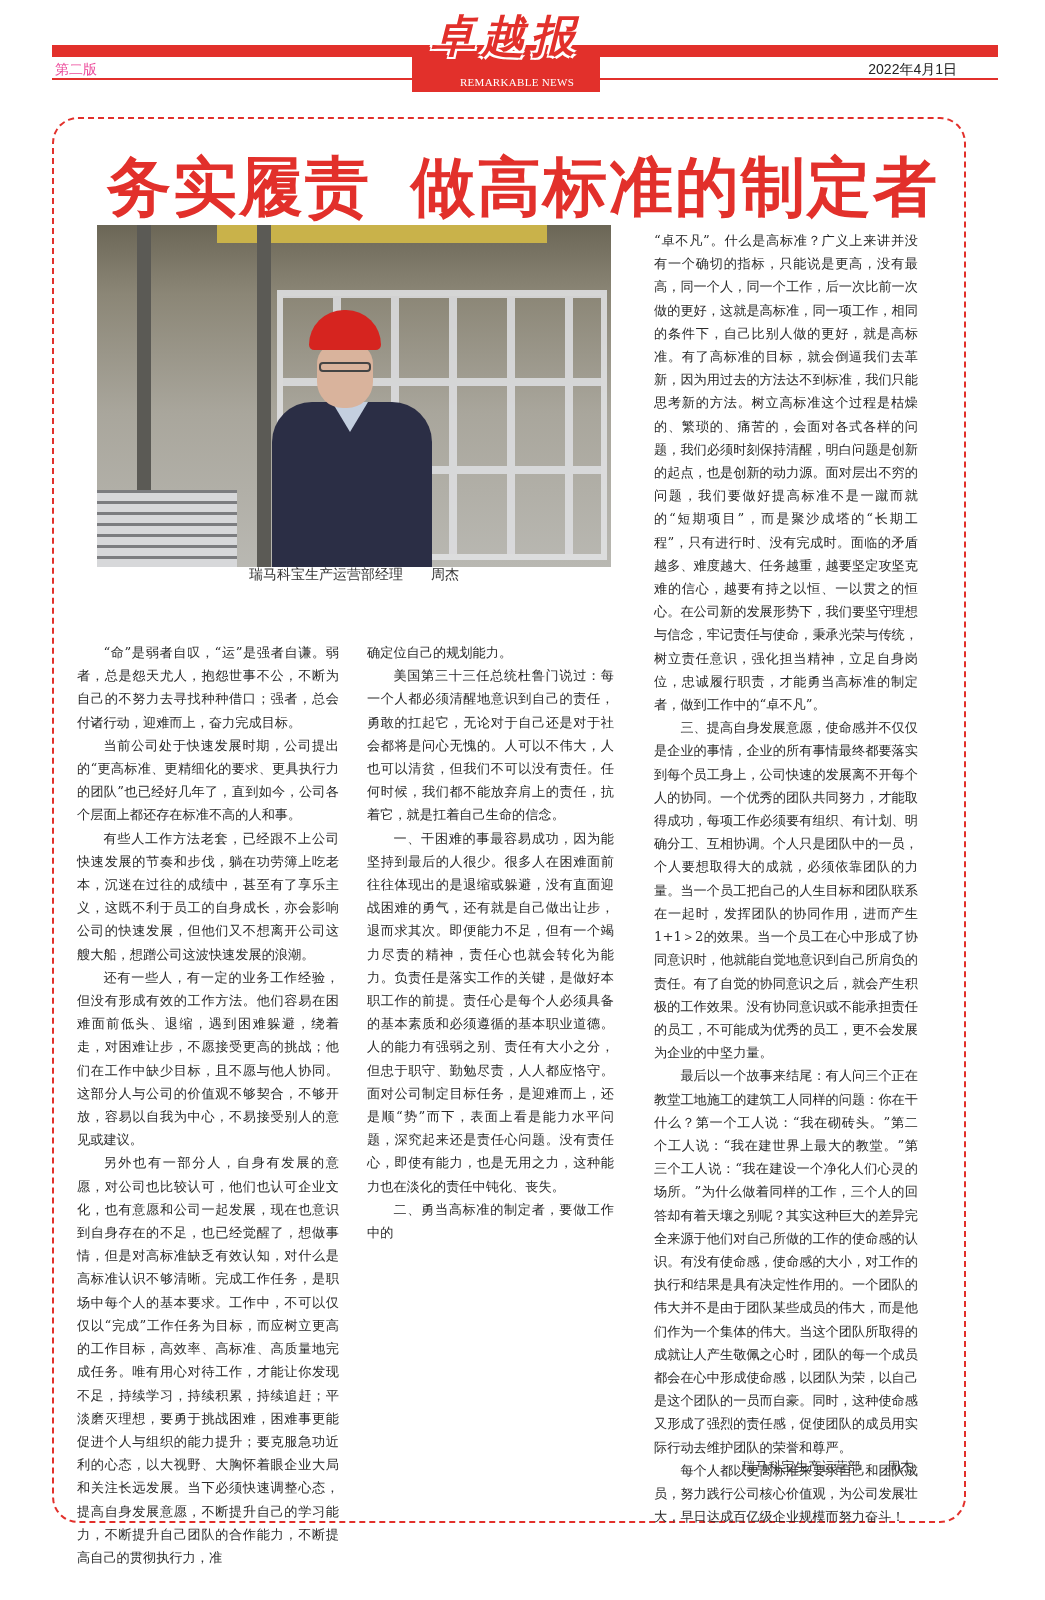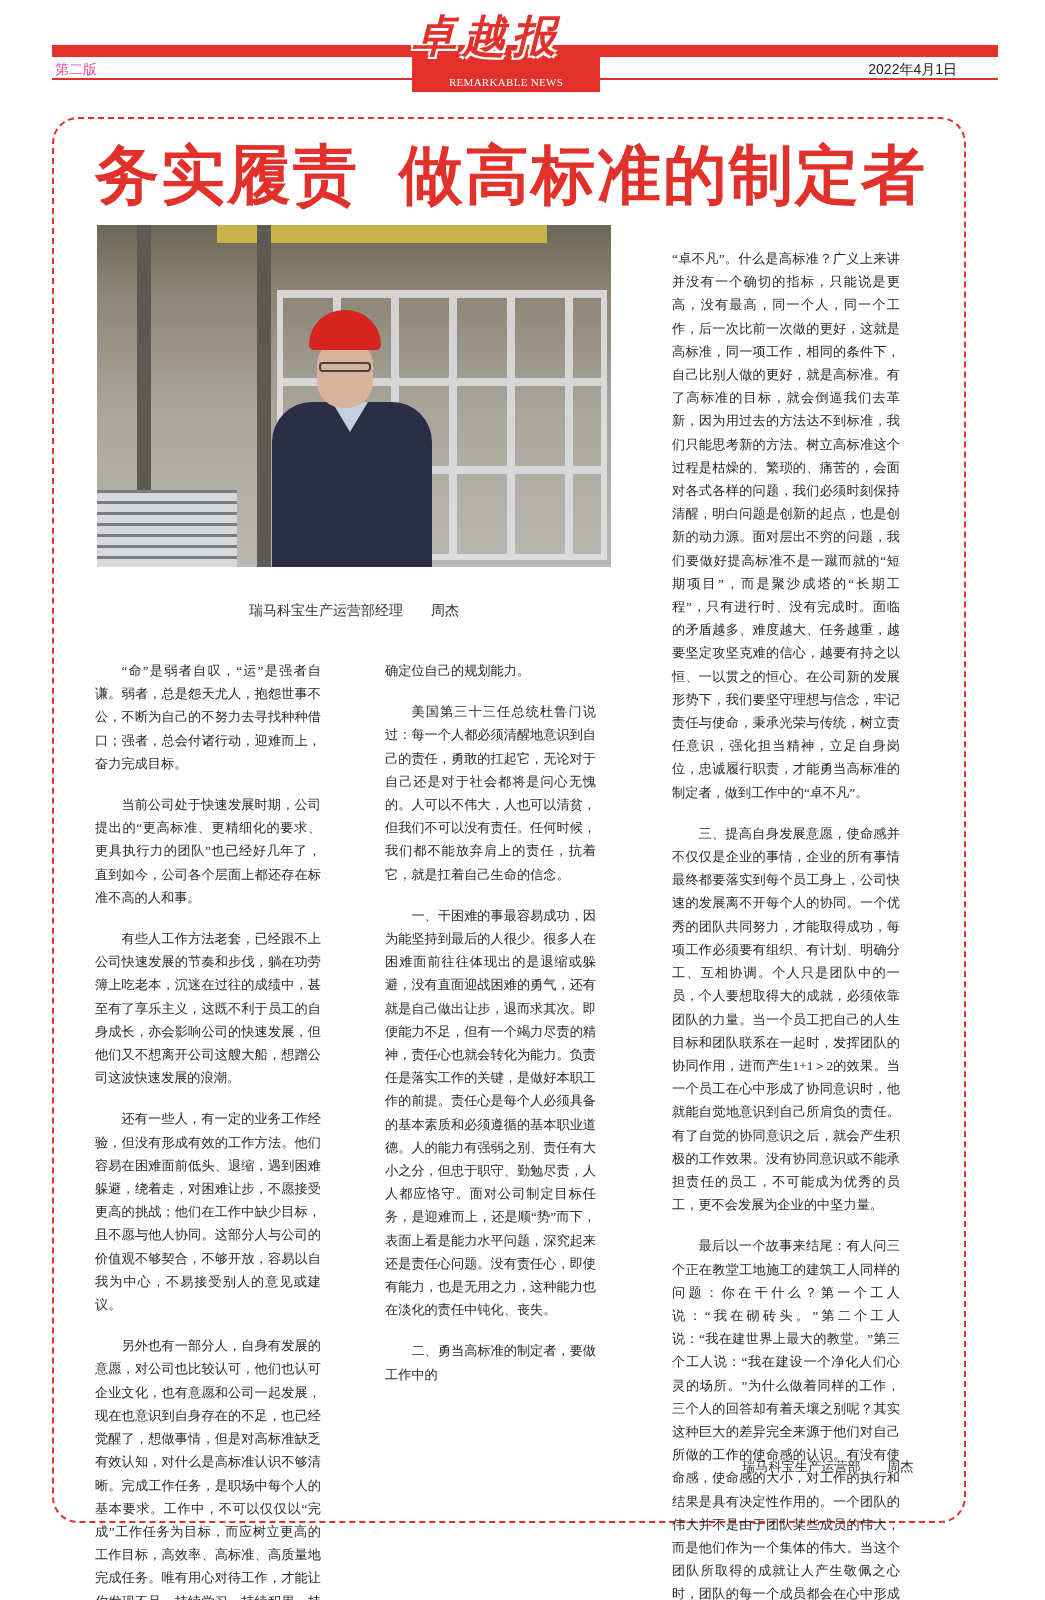--- a/index.html
+++ b/index.html
@@ -3,26 +3,26 @@
 <meta charset="utf-8">
 <style>
   html, body { margin:0; padding:0; background:#ffffff; }
   body { width:1045px; height:1600px; position:relative; overflow:hidden;
          font-family:"DejaVu Serif","Liberation Serif",serif; color:#2a2a2a; }
   .masthead { position:absolute; left:0; top:0; width:1045px; height:90px; }
   .red-bar { position:absolute; left:52px; top:45px; width:946px; height:12px; background:#e2302b; }
   .rule { position:absolute; left:52px; top:78px; width:946px; height:2px; background:#e2302b; }
   .logo-box { position:absolute; left:412px; top:10px; width:188px; height:72px; }
   .logo-box .logo-bg { position:absolute; left:0; top:35px; width:188px; height:47px; background:#e2302b; }
-  .logo-title { position:absolute; left:0; top:0; width:188px; 
+  .logo-title { position:absolute; left:0; top:0; width:188px; text-align:center;
                 font-family:"DejaVu Serif",serif; font-size:44px; font-weight:bold; color:#e2302b;
                 font-style:italic; letter-spacing:6px; line-height:52px;
                 text-shadow:0 0 0 #fff, 2px 2px 0 #fff, -2px -2px 0 #fff, 2px -2px 0 #fff, -2px 2px 0 #fff; }
   .logo-sub { position:absolute; left:0; top:66px; width:188px; text-align:center;
-              font-family:"Liberation Serif",serif; font-size:11px; color:#ffffff; letter-spacing:0.3px; }
+              font-family:"Liberation Serif",serif; font-size:11px; color:#ffffff; letter-spacing:0.3px;padding-left:11px; }
   .edition { position:absolute; left:55px; top:61px; font-family:"Liberation Sans",sans-serif; font-size:14px; color:#ec4899; }
   .date { position:absolute; right:88px; top:61px; font-family:"Liberation Sans",sans-serif; font-size:14px; color:#222;text-align:center; }
 
   .frame { position:absolute; left:52px; top:117px; width:910px; height:1402px;
            border:2px dashed #e2302b; border-radius:26px; }
 
   .headline { position:absolute; left:95px; top:135px; width:820px; text-align:center;
               font-family:"DejaVu Sans",sans-serif; font-weight:bold; font-size:64px; color:#e2302b;
               letter-spacing:2px; line-height:80px; white-space:nowrap; }
   .headline .gap { display:inline-block; width:40px; }
@@ -39,24 +39,24 @@
   .photo .stack { position:absolute; left:0; top:265px; width:140px; height:77px;
            background:repeating-linear-gradient(0deg,#d7d8da 0 8px,#7c7d80 8px 11px); }
   .photo .person { position:absolute; left:175px; top:85px; width:160px; height:257px; }
   .photo .helmet { position:absolute; left:37px; top:0; width:72px; height:40px; background:#d6241f;
            border-radius:40px 40px 6px 6px; }
   .photo .face { position:absolute; left:45px; top:32px; width:56px; height:66px; background:#d9b39c; border-radius:22px 22px 26px 26px; }
   .photo .glasses { position:absolute; left:47px; top:52px; width:52px; height:10px; border:2px solid #444; border-radius:4px; box-sizing:border-box; }
   .photo .jacket { position:absolute; left:0; top:92px; width:160px; height:165px; background:#2b2e45; border-radius:40px 40px 0 0; }
   .photo .collar { position:absolute; left:60px; top:92px; width:36px; height:30px; background:#c4cfdf; clip-path:polygon(0 0,100% 0,50% 100%); }
 
-  .caption { position:absolute; left:97px; top:602px; width:514px; text-align:center; font-size:14px; color:#333; }
+  .caption { position:absolute; left:97px; top:566px; width:514px; text-align:center; font-size:14px; color:#333; }
 
   .col { position:absolute; font-size:13.2px; line-height:23.2px; color:#2a2a2a; text-align:justify; }
-  .col p { margin:18px; text-indent:2em;font-family:Liberation Serif, serif; }
+  .col p { margin:0; text-indent:2em; }
   .col p.noindent { text-indent:0; }
   .col-left { left:77px; top:641px; width:262px; }
   .col-mid { left:367px; top:641px; width:247px; }
   .col-right { left:654px; top:229px; width:264px; }
   .signature { position:absolute; left:742px; top:1458px; font-size:13.2px; color:#333; white-space:pre; }
 </style>
 </head>
 <body>
 
 <div class="masthead">
@@ -66,21 +66,21 @@
     <div class="logo-bg"></div>
     <div class="logo-title">卓越报</div>
     <div class="logo-sub">REMARKABLE NEWS</div>
   </div>
   <div class="edition">第二版</div>
   <div class="date">2022年4月1日</div>
 </div>
 
 <div class="frame"></div>
 
-<h1 class="headline" style="margin:0;">
+<h1 class="headline" style="margin:12px;">
   <span>务实履责</span><span class="gap"></span><span>做高标准的制定者</span>
 </h1>
 
 <div class="photo">
   <div class="crane"></div>
   <div class="pillar" style="left:40px"></div>
   <div class="pillar" style="left:160px"></div>
   <div class="frame-structure"></div>
   <div class="stack"></div>
   <div class="person">

